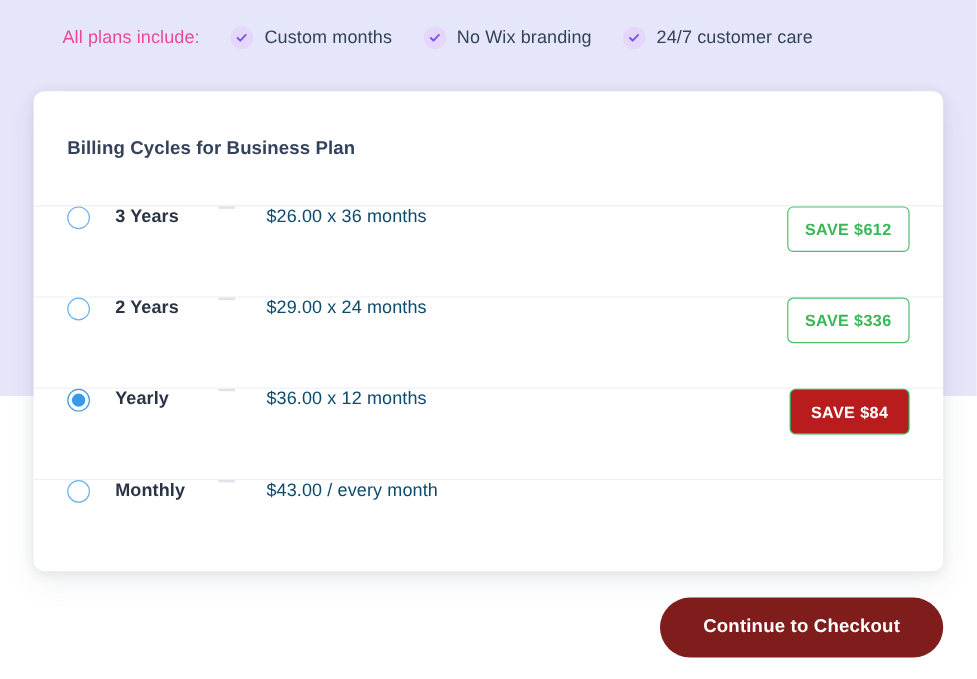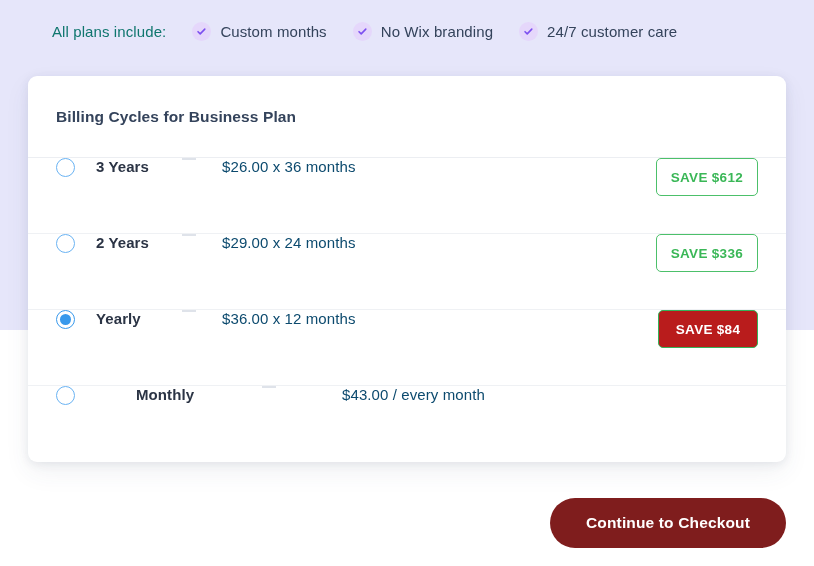--- a/index.html
+++ b/index.html
@@ -33,21 +33,21 @@
     top: 0;
     width: 814px;
     height: 62px;
     display: flex;
     align-items: center;
     padding-left: 52px;
     box-sizing: border-box;
   }
   #banner .intro {
     font-size: 15px;
-    color: #0f766e;
+    color: #ec4899;
     letter-spacing: .1px;
     margin-right: 26px;
     white-space: nowrap;
   }
   .feature {
     display: flex;
     align-items: center;
     margin-right: 26px;
     white-space: nowrap;
   }
@@ -74,21 +74,21 @@
     position: absolute;
     left: 28px;
     top: 76px;
     width: 758px;
     background: #ffffff;
     border-radius: 9px;
     box-shadow: 0 2px 10px rgba(60,70,100,.10), 0 10px 26px rgba(60,70,100,.07);
     overflow: hidden;
   }
   #card-header {
-    height: 82px;
+    height: 96px;
     display: flex;
     align-items: center;
     padding-left: 28px;
     box-sizing: border-box;
     border-bottom: 1px solid #eceef2;
   }
   #card-header .title {
     font-size: 15.5px;
     font-weight: bold;
     color: #34435b;
@@ -96,21 +96,21 @@
   }
 
   .opt-row {
     height: 76px;
     display: flex;
     align-items: flex-start;
     padding: 0 28px 0 28px;
     box-sizing: border-box;
     border-bottom: 1px solid #eff1f4;
   }
-  .opt-row:last-child { border-bottom: none; gap: 40px; }
+  .opt-row:last-child { border-bottom: none; }
 
   .radio {
     width: 19px;
     height: 19px;
     border-radius: 50%;
     border: 1.6px solid #6ab3f3;
     box-sizing: border-box;
     background: #ffffff;
     flex: none;
     margin-right: 21px;

